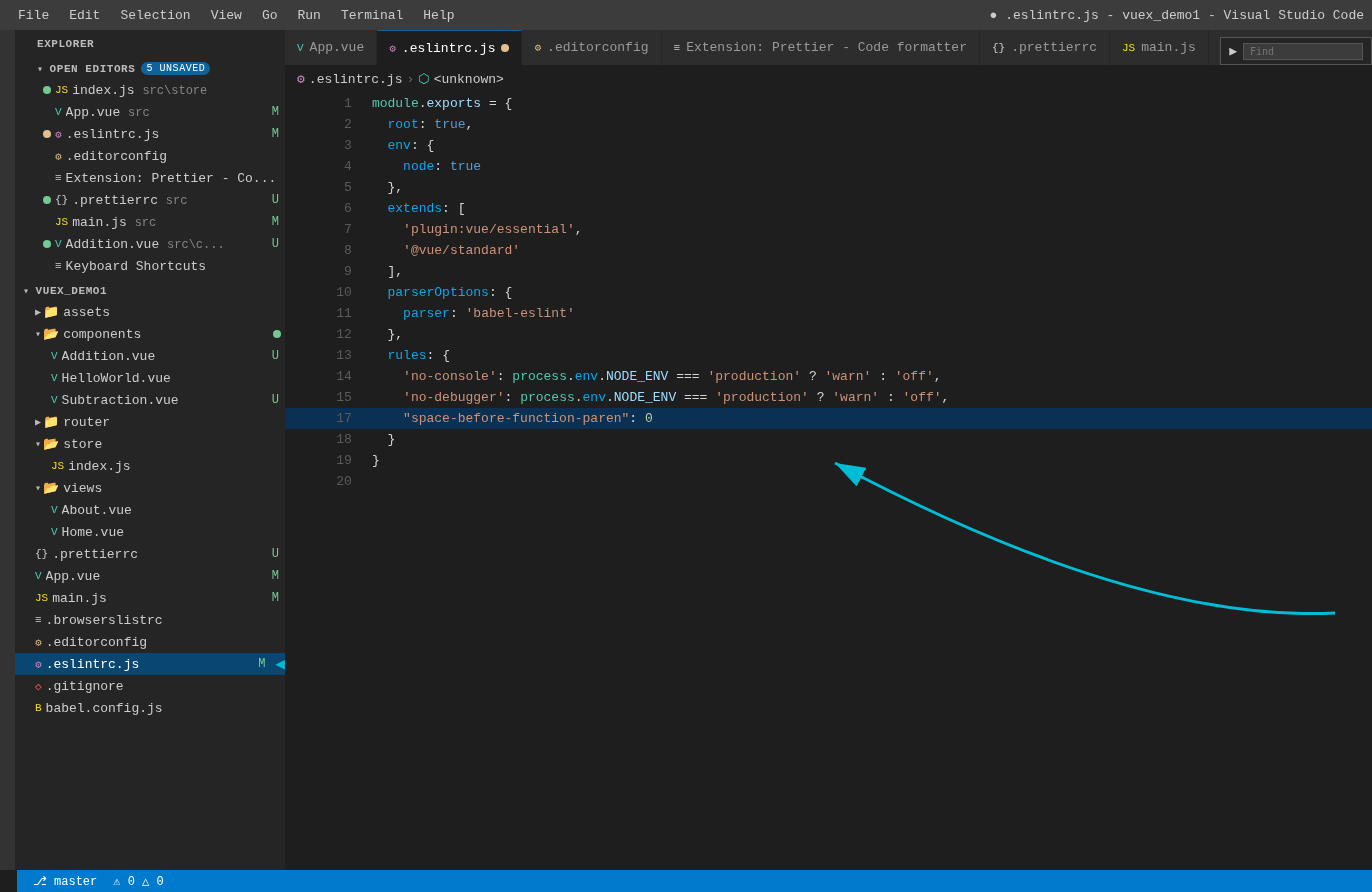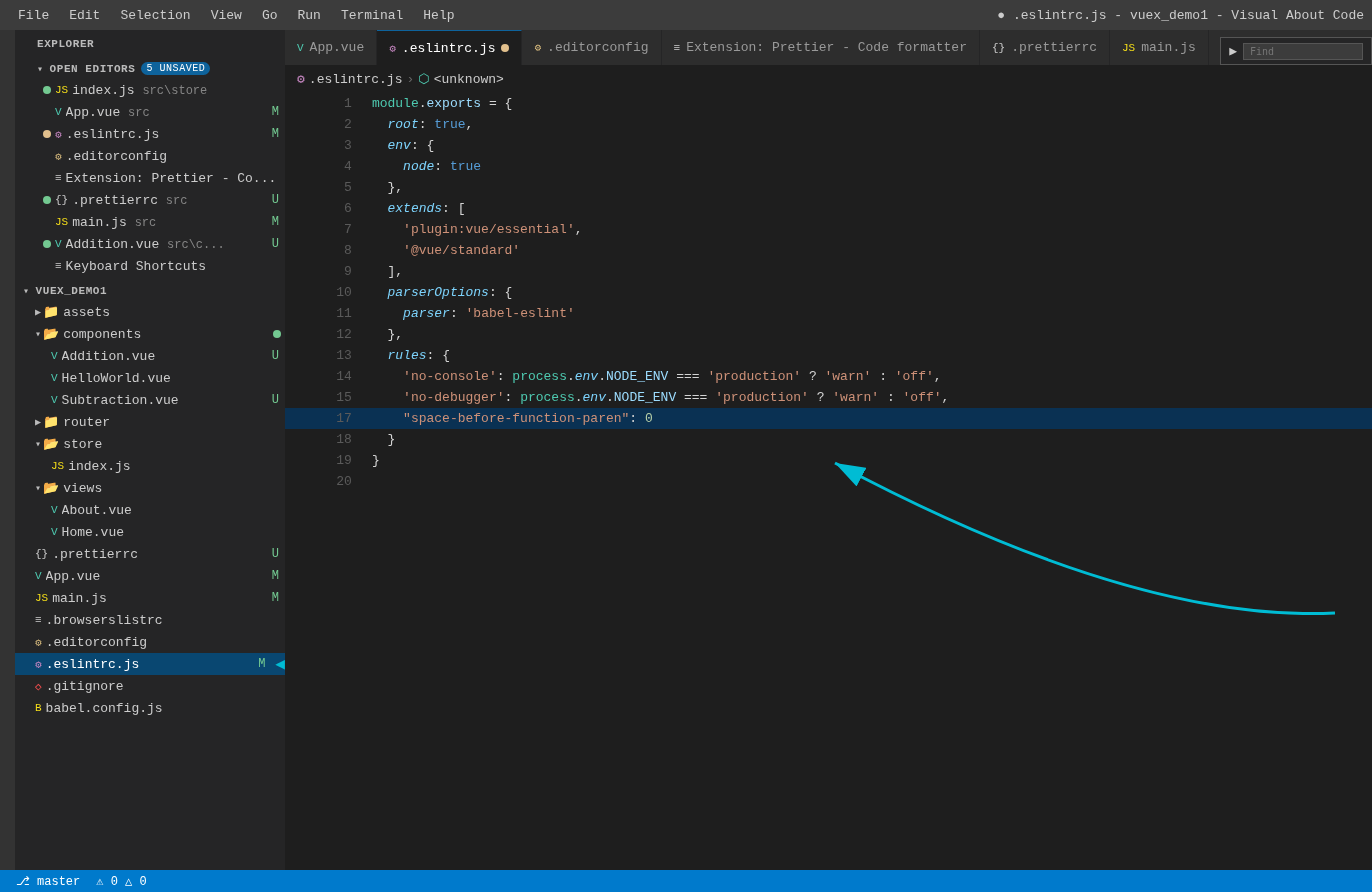--- a/index.html
+++ b/index.html
@@ -197,38 +197,39 @@
     .code-table .line-content {
       color: #ccc;
       padding: 0 0 0 4px;
       font-size: 13px;
       line-height: 21px;
       white-space: pre;
     }
 
     
     .kw { color: #569cd6; }
-    .prop { color: #7dd3fc; font-style: italic; }
+    .prop { color: #0ea5e9; }
     .str { color: #ce9178; }
     .num { color: #b5cea8; }
     .comment { color: #6a9955; }
     .op { color: #d4d4d4; }
     .obj { color: #4ec9b0; }
     .punc { color: #d4d4d4; }
 
     
     .status-bar {
       background: #007acc;
       color: white;
       height: 22px;
       display: flex;
       align-items: center;
       padding: 0 8px;
       font-size: 12px;
       flex-shrink: 0;
+      margin-left: 17px;
     }
     .status-bar-item { padding: 0 8px; }
 
     .vuex-section-title {
       color: #bbb;
       font-size: 11px;
       font-weight: bold;
       padding: 8px 12px 4px 8px;
       letter-spacing: 0.05em;
       text-transform: uppercase;
@@ -245,21 +246,21 @@
 
 <div class="menubar">
   <span class="menubar-item">File</span>
   <span class="menubar-item">Edit</span>
   <span class="menubar-item">Selection</span>
   <span class="menubar-item">View</span>
   <span class="menubar-item">Go</span>
   <span class="menubar-item">Run</span>
   <span class="menubar-item">Terminal</span>
   <span class="menubar-item">Help</span>
-  <span class="menubar-title">● .eslintrc.js - vuex_demo1 - Visual About Code</span>
+  <span class="menubar-title">● .eslintrc.js - vuex_demo1 - Visual Studio Code</span>
 </div>
 
 <div class="main-layout">
 
   <div class="activity-bar"></div>
 
   <div class="sidebar">
 
     <div style="padding: 8px 12px 4px 22px; font-size: 11px; font-weight: bold; color: #bbb; letter-spacing: 0.05em; text-transform: uppercase;">EXPLORER</div>
 

